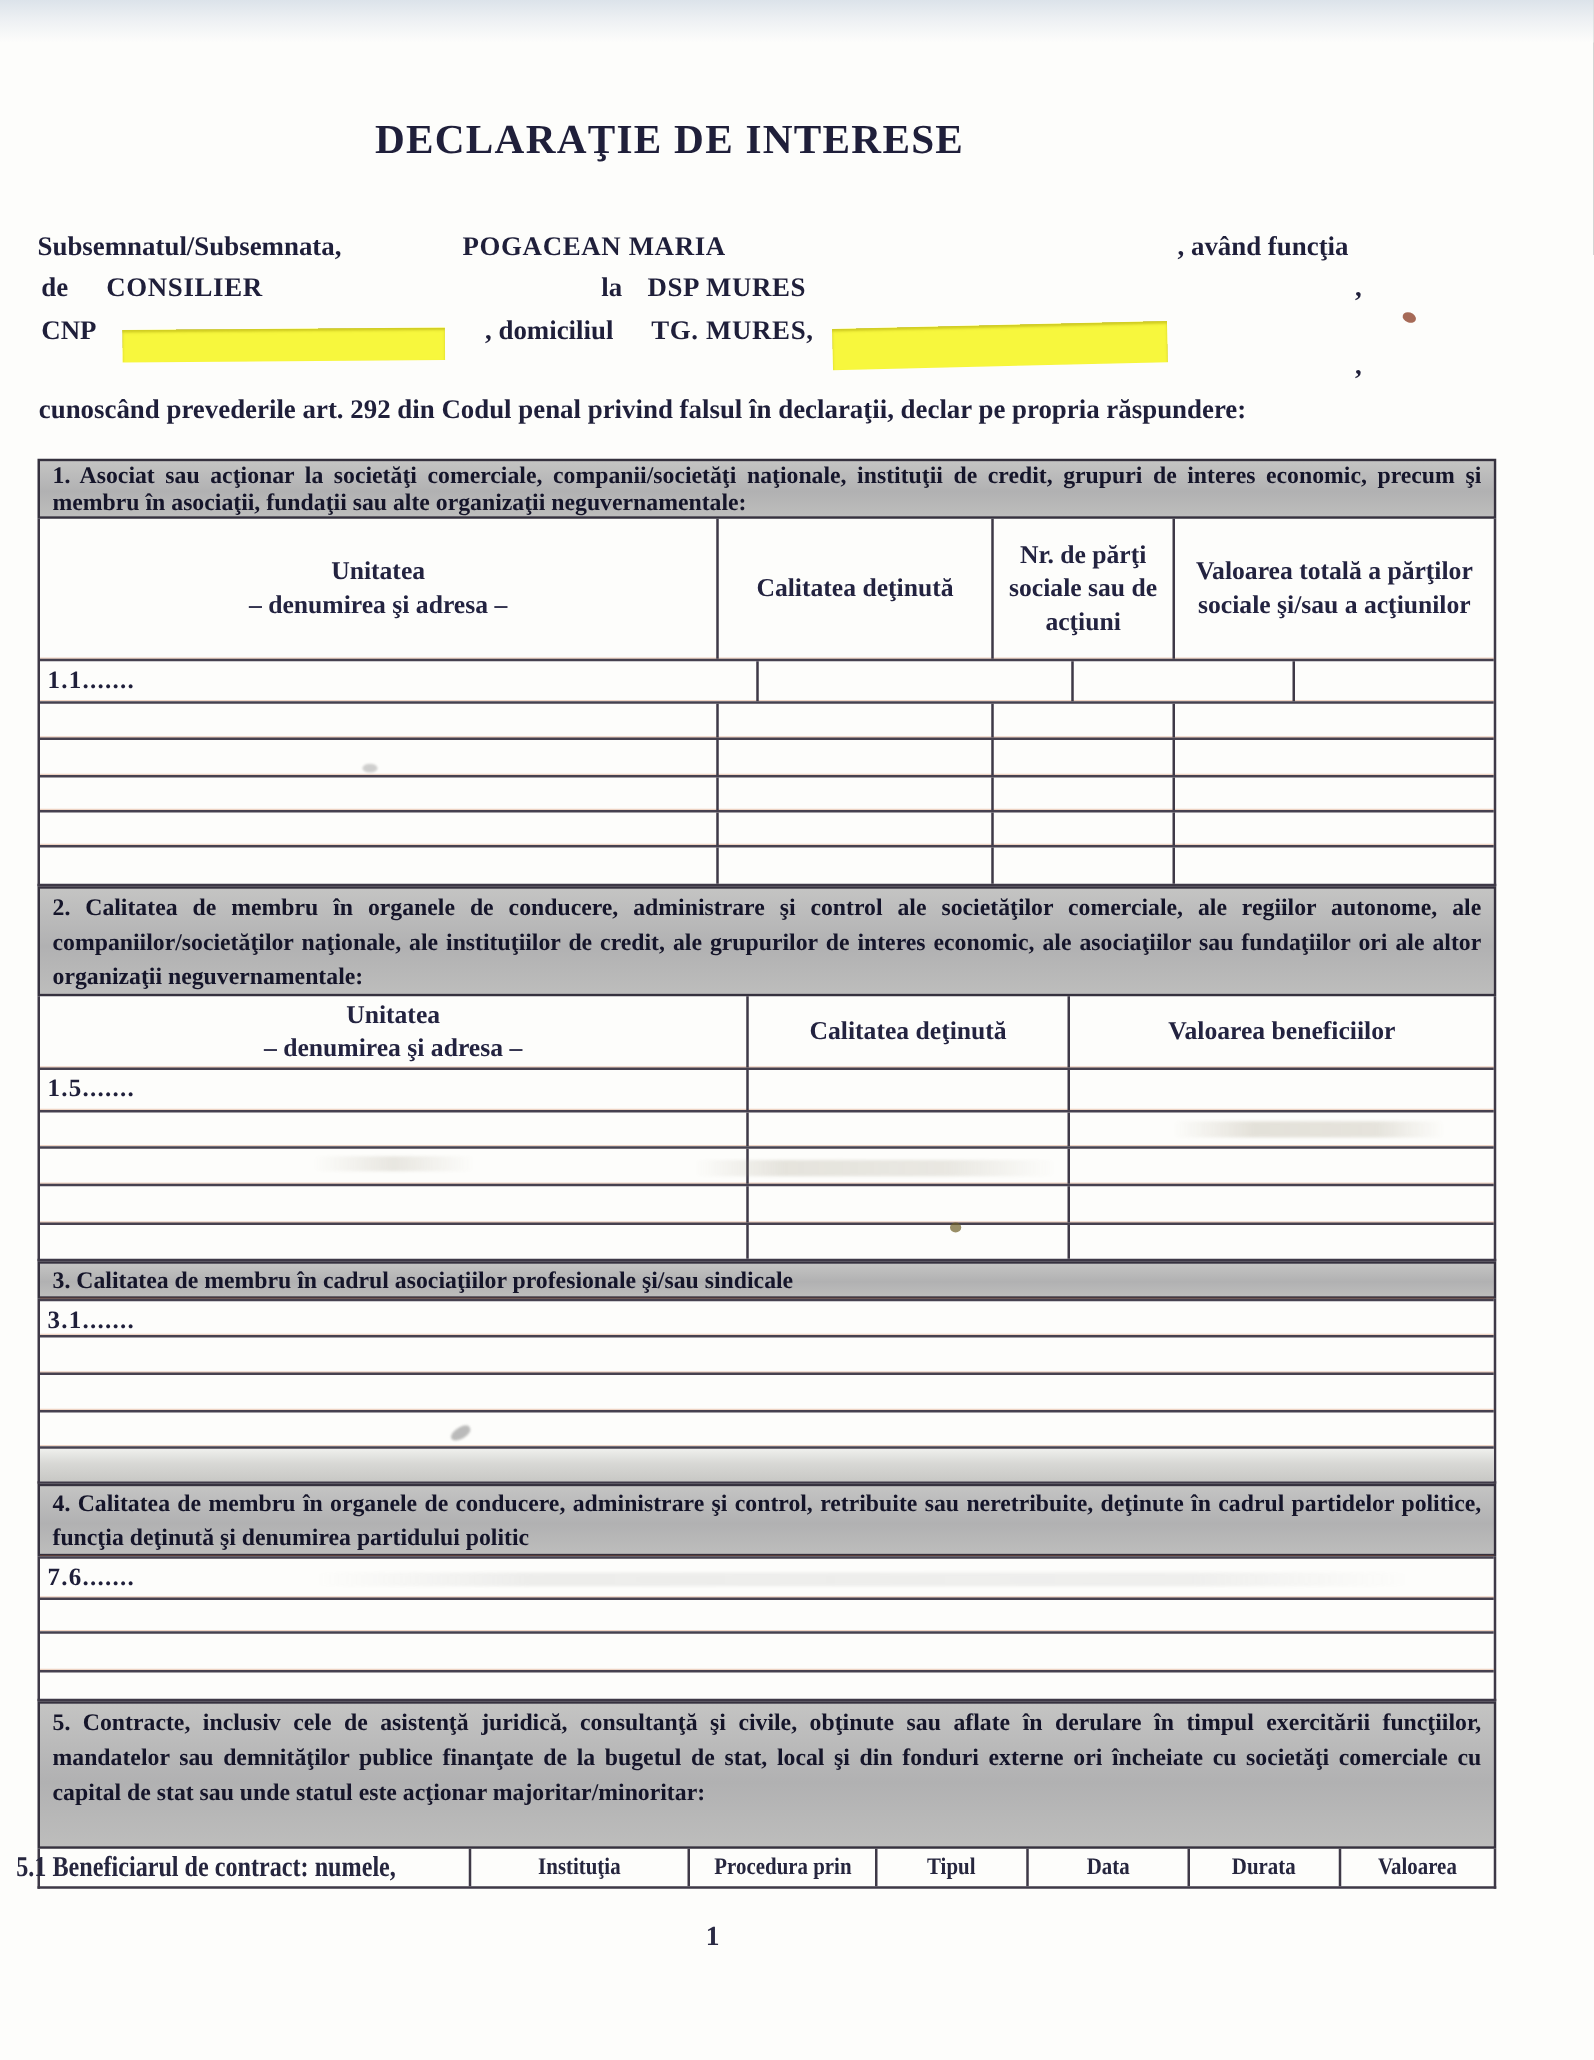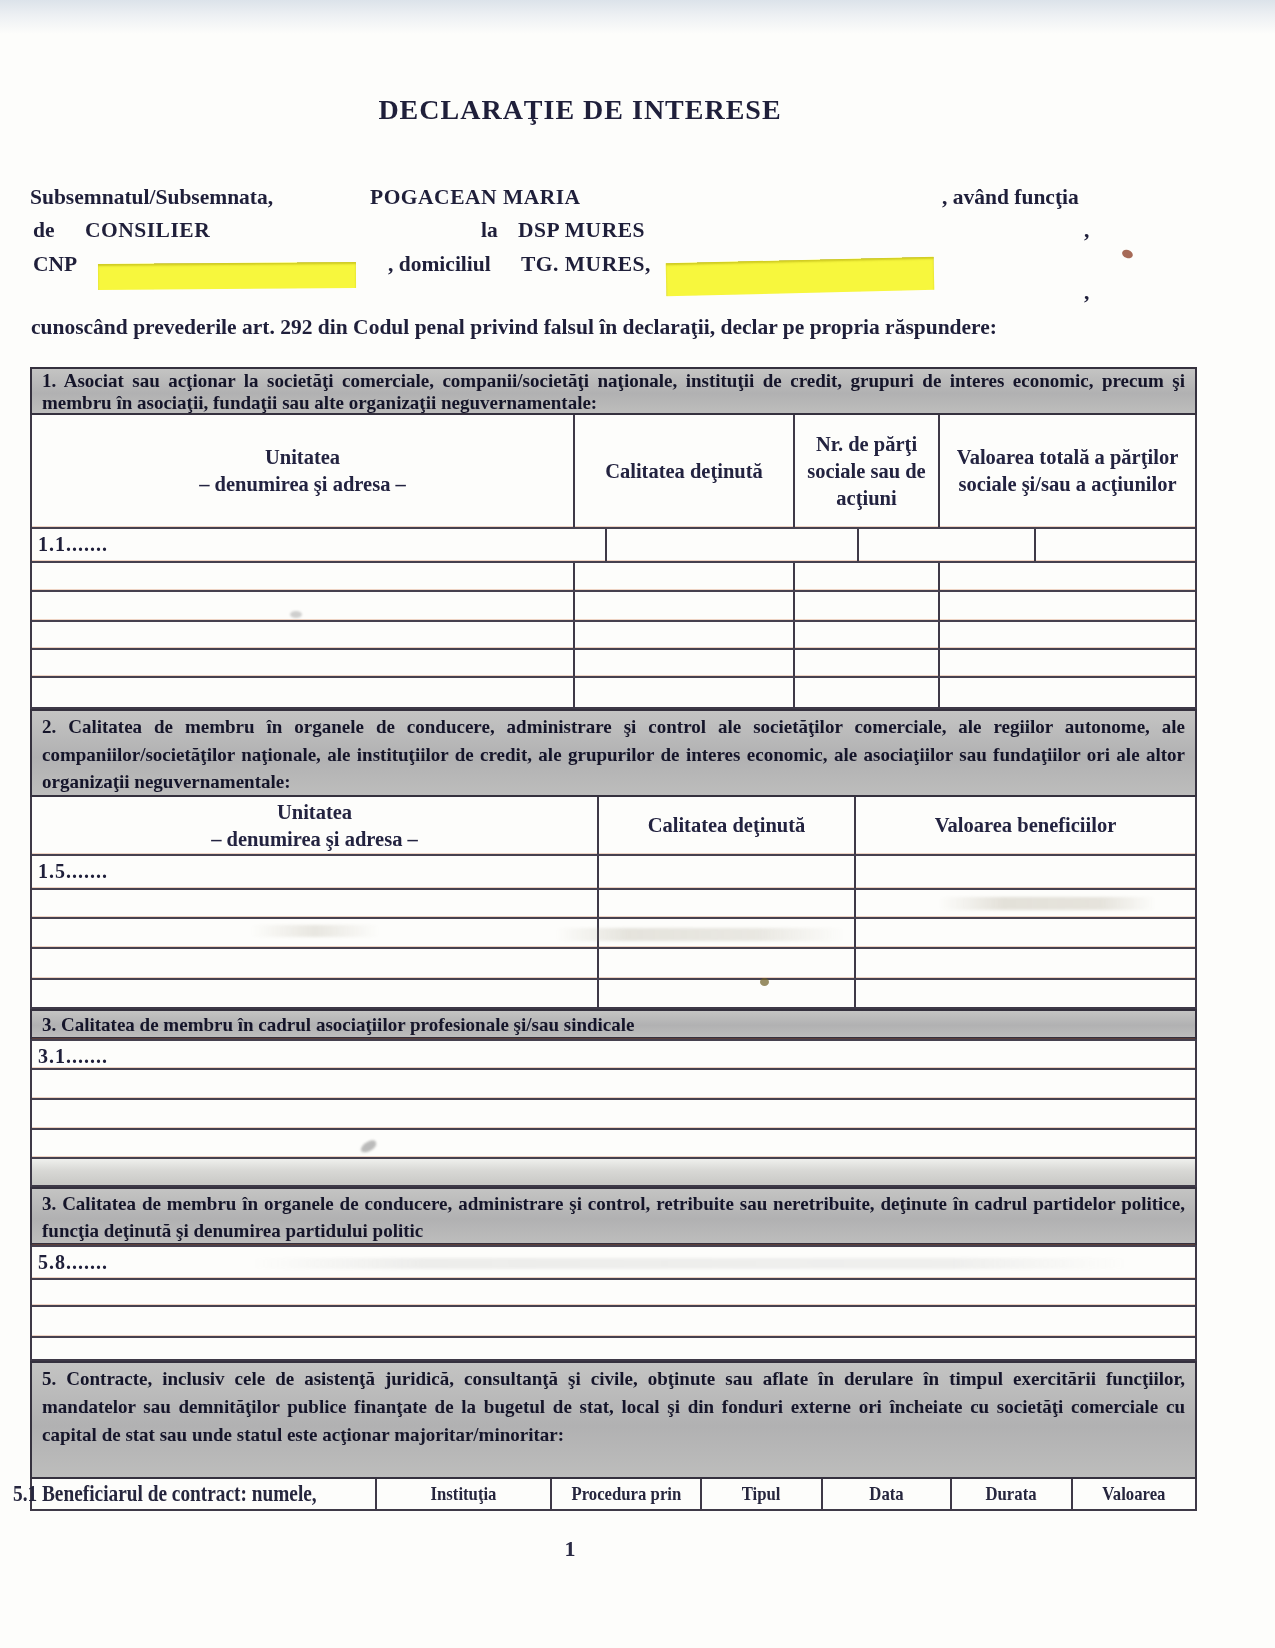--- a/index.html
+++ b/index.html
@@ -1,21 +1,21 @@
 <!DOCTYPE html>
 <html><head>
 <meta charset="utf-8">
 <style>
   html,body{margin:0;padding:0;background:#9a9a9a;}
   .page{position:relative;width:1275px;height:1648px;background:#fdfdfb;overflow:hidden;
         font-family:"Liberation Serif","DejaVu Serif",serif;color:#232338;font-weight:bold;}
   .scan-top{position:absolute;left:0;top:0;width:100%;height:34px;
         background:linear-gradient(180deg,#dce3ea 0%,#edf0f3 45%,#fdfdfb 100%);}
   .abs{position:absolute;}
-  .title{font-size:28px;letter-spacing:1px;color:#1f1f3a;text-align:center;}
+  .title{font-size:33px;letter-spacing:1px;color:#1f1f3a;text-align:left;}
   .t{font-size:21.5px;white-space:nowrap;color:#1f1f3a;}
   .hl{box-shadow:inset 0 2px 2px rgba(160,150,0,.45);}
   .band{left:30px;width:1167px;box-sizing:border-box;border:2px solid #35313e;
         background:linear-gradient(180deg,#c4c4c3,#b1b1b2 55%,#bdbdbc);
         font-size:19px;color:#15152a;padding:1px 10px;text-align:justify;overflow:hidden;}
   .tbl{position:absolute;left:30px;width:1167px;box-sizing:border-box;border:2px solid #3e3947;border-top:none;background:transparent;}
   .frow{display:flex;box-sizing:border-box;}
   .brow{border-top:2px solid #46414f;box-shadow:0 -1px 0 rgba(200,105,50,.28);}
   .cell{box-sizing:border-box;border-left:2px solid #3e3947;height:100%;}
   .cell:first-child{border-left:none;}
@@ -163,25 +163,25 @@
   <div class="tbl" style="top:1039px;">
     <div class="frow brow" style="height:29px;">
       <div class="rownum" style="width:100%;">3.1.......</div>
     </div>
     <div class="frow brow" style="height:30px;"></div>
     <div class="frow brow" style="height:30px;"></div>
     <div class="frow brow" style="height:29px;"></div>
     <div class="frow brow grayrow" style="height:28px;"></div>
   </div>
 
-  <div class="abs band" style="top:1187px;height:58px;line-height:26.5px;padding-top:2px;">3. Calitatea de membru în organele de conducere, administrare şi control, retribuite sau neretribuite, deţinute în cadrul partidelor politice, funcţia deţinută şi denumirea partidului politic</div>
+  <div class="abs band" style="top:1187px;height:58px;line-height:26.5px;padding-top:2px;">4. Calitatea de membru în organele de conducere, administrare şi control, retribuite sau neretribuite, deţinute în cadrul partidelor politice, funcţia deţinută şi denumirea partidului politic</div>
 
   <div class="tbl" style="top:1245px;">
     <div class="frow brow" style="height:33px;">
-      <div class="rownum" style="width:100%;">5.8.......</div>
+      <div class="rownum" style="width:100%;">7.6.......</div>
     </div>
     <div class="frow brow" style="height:27px;"></div>
     <div class="frow brow" style="height:31px;"></div>
     <div class="frow brow" style="height:23px;"></div>
   </div>
 
   <div class="abs band" style="top:1361px;height:118px;line-height:28px;padding-top:2px;">5. Contracte, inclusiv cele de asistenţă juridică, consultanţă şi civile, obţinute sau aflate în derulare în timpul exercitării funcţiilor, mandatelor sau demnităţilor publice finanţate de la bugetul de stat, local şi din fonduri externe ori încheiate cu societăţi comerciale cu capital de stat sau unde statul este acţionar majoritar/minoritar:</div>
 
   <div class="tbl" style="top:1479px;">
     <div class="frow" style="height:30px;">

